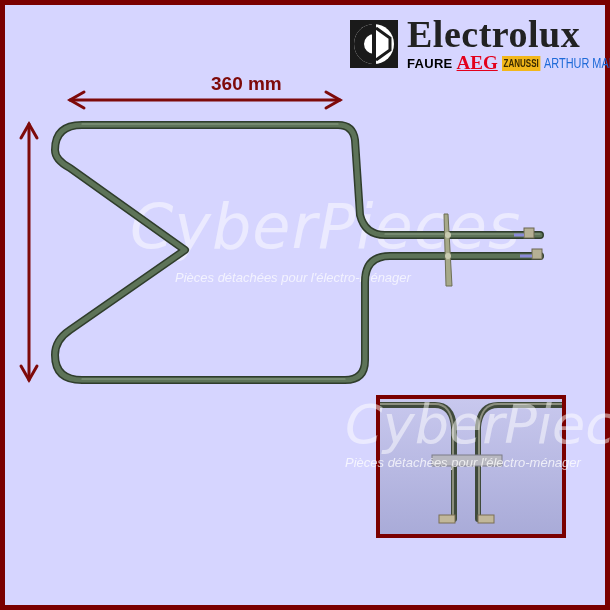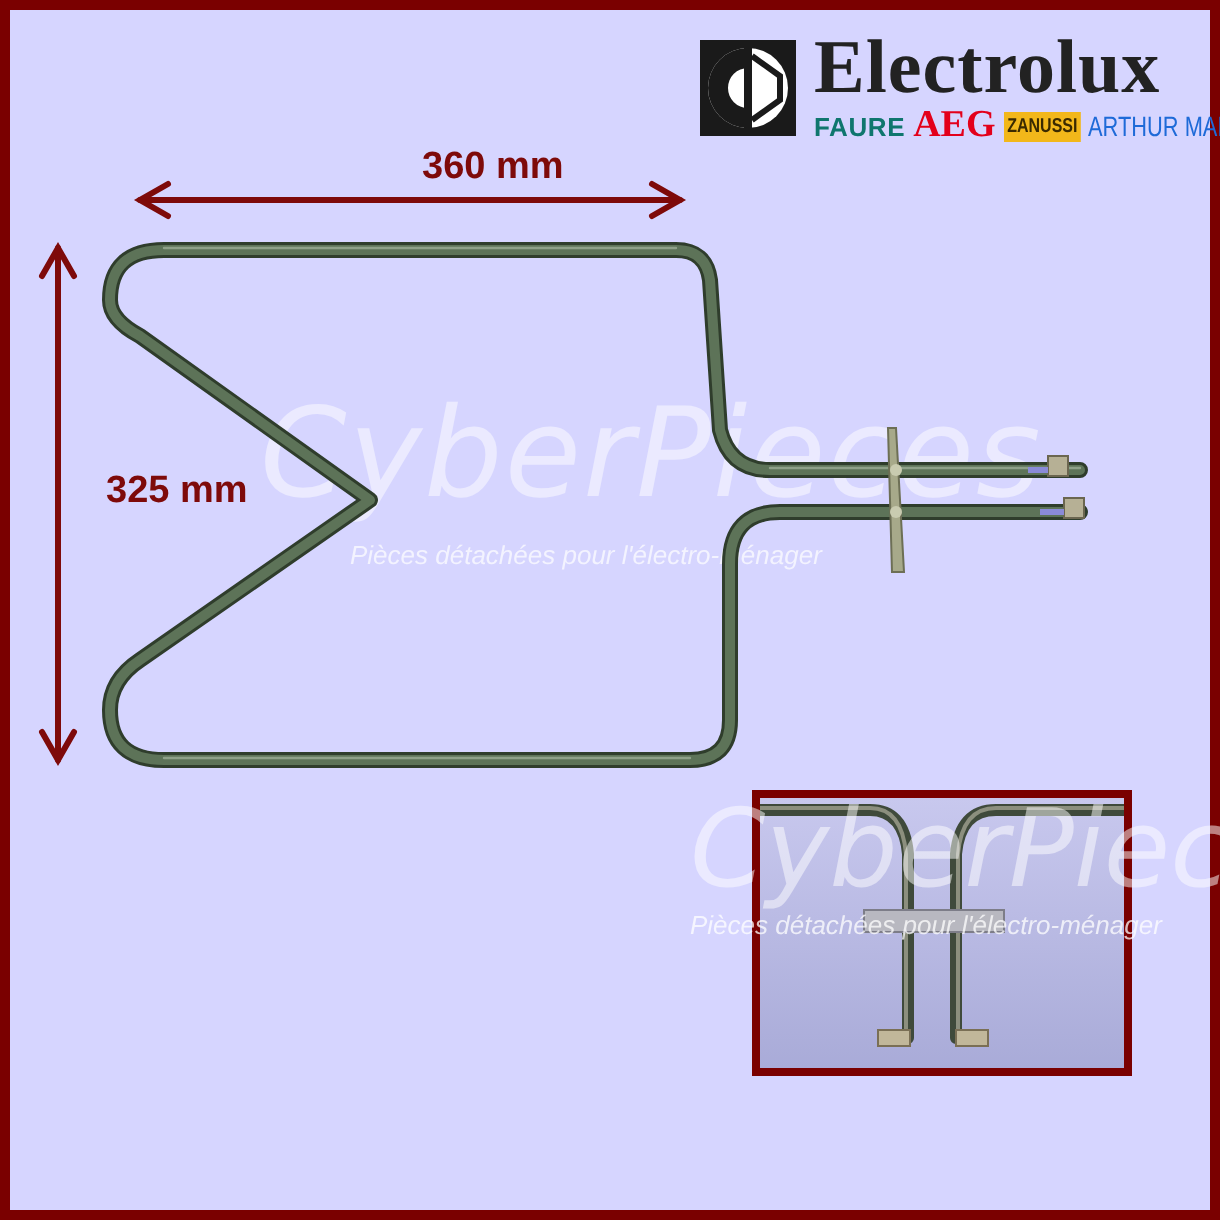--- a/index.html
+++ b/index.html
@@ -14,22 +14,22 @@
       left: 340px; top: 11px; width: 268px; height: 60px;
     }
     .logo-mark {
       left: 5px; top: 4px; width: 48px; height: 48px; background: #1a1a1a;
     }
     .logo-word {
       left: 62px; top: -4px; font-family: "Liberation Serif", serif; font-weight: bold;
       font-size: 38px; color: #222; letter-spacing: 0.5px;
     }
     .brands { left: 62px; top: 38px; height: 18px; display: flex; align-items: center; gap: 4px; white-space: nowrap; }
-    .brand-faure { font-weight: bold; font-size: 13px; color: #0f766e; letter-spacing: 0.3px; }
-    .brand-aeg { font-family: "Liberation Serif", serif; font-weight: bold; font-size: 19px; color: #e3001b; }
+    .brand-faure { font-weight: bold; font-size: 13px; color: #000000; letter-spacing: 0.3px; }
+    .brand-aeg { font-family: "Liberation Serif", serif; font-weight: bold; font-size: 19px; color: #e3001b; text-decoration: underline; }
     .brand-zanussi { background: #f2b71a; color: #3a2a00; font-weight: bold; font-size: 10px; padding: 2px 2px; transform: scaleX(0.8); transform-origin: left; margin-right: -10px; }
     .brand-arthur { color: #1e6ad8; font-size: 14px; transform: scaleX(0.78); transform-origin: left; }
     .inset {
       left: 371px; top: 390px; width: 182px; height: 135px;
       border: 4px solid #7a0000; background: #bfc0ea; overflow: hidden;
     }
     .watermark { color: rgba(255,255,255,0.55); font-style: italic; }
     svg { position: absolute; left: 0; top: 0; }
   </style>
 </head>
@@ -54,21 +54,20 @@
     <div class="abs logo-word">Electrolux</div>
     <div class="abs brands">
       <span class="brand-faure">FAURE</span>
       <span class="brand-aeg">AEG</span>
       <span class="brand-zanussi">ZANUSSI</span>
       <span class="brand-arthur">ARTHUR MARTIN</span>
     </div>
   </div>
 
   <div class="abs dim-text" style="left:158px; top:68px;margin-left:48px;">360 mm</div>
-  <div class="abs dim-text" style="left:48px; top:230px;">325 mm</div>
 
   <svg width="600" height="600" viewBox="5 5 600 600">
 
     <g stroke="#7e0a0a" stroke-width="3" fill="none" stroke-linecap="round">
       <line x1="70" y1="100" x2="340" y2="100"></line>
       <polyline points="84,92 70,100 84,108"></polyline>
       <polyline points="326,92 340,100 326,108"></polyline>
     </g>
 
     <g stroke="#7e0a0a" stroke-width="3" fill="none" stroke-linecap="round">

